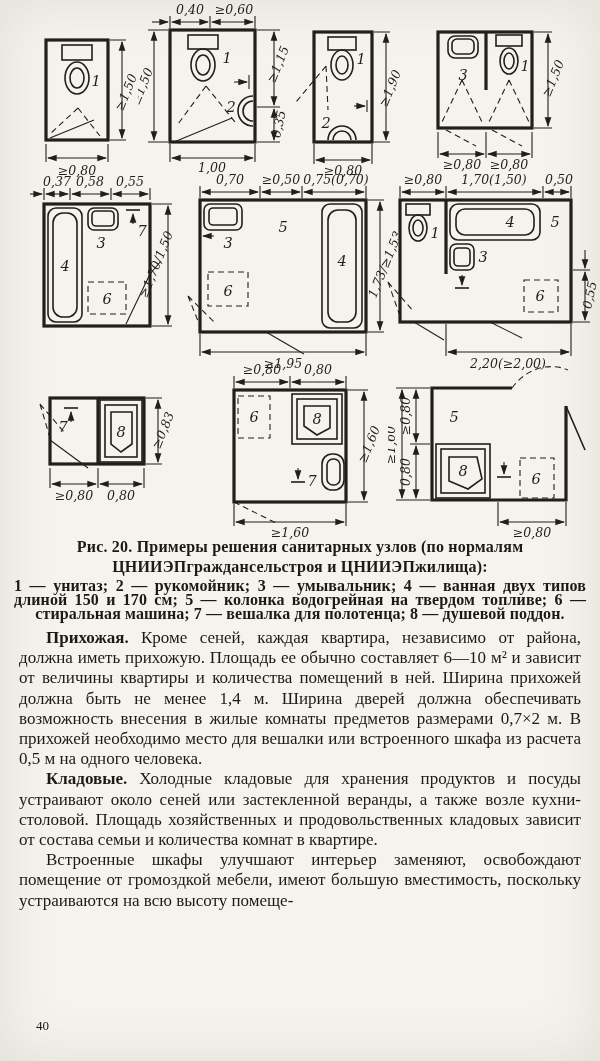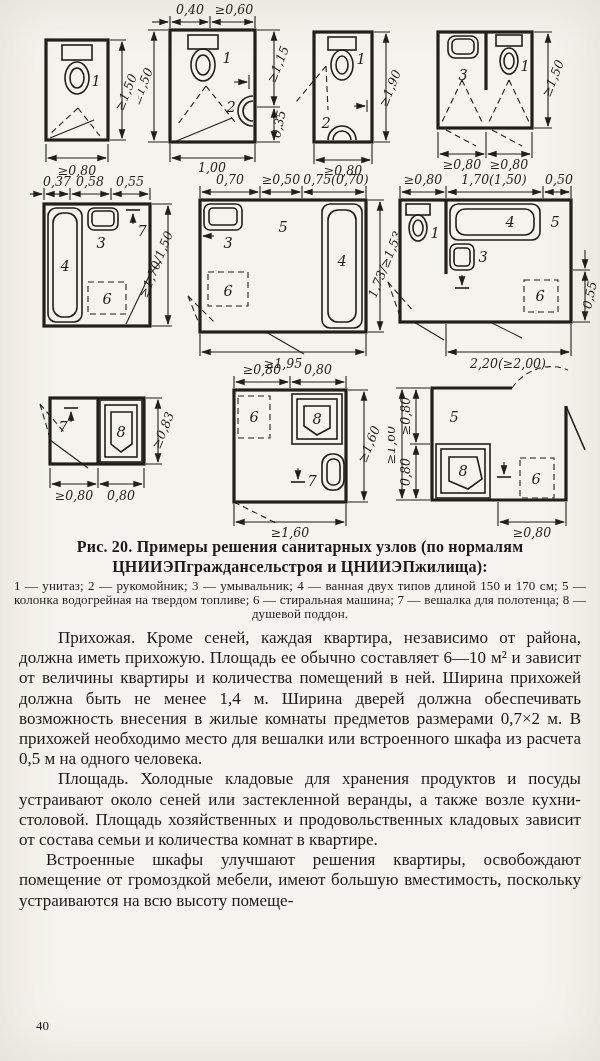--- a/index.html
+++ b/index.html
@@ -18,30 +18,30 @@
   text.t{font-family:"DejaVu Serif",serif;font-style:italic;font-size:12.5px;fill:#221f1b;text-anchor:middle;}
   text.n{font-family:"DejaVu Serif",serif;font-style:italic;font-size:14.5px;fill:#221f1b;text-anchor:middle;}
   .caption{
     position:absolute;top:537px;left:20px;width:560px;
     font-size:16px;line-height:19.5px;font-weight:bold;text-align:center;
     letter-spacing:.2px;
     font-family:Liberation Serif, serif;
   }
   .legend{
     position:absolute;top:579px;left:14px;width:572px;
-    font-size:13px;line-height:14px;font-weight:normal;
+    font-size:16px;line-height:14px;font-weight:bold;
     text-align:justify;text-align-last:center;letter-spacing:.1px;
   }
   .body{
     position:absolute;top:628px;left:19px;width:562px;
     font-size:17px;line-height:20.2px;text-align:justify;
   }
   .body p{margin:0;}
   .body p.ind{text-indent:27px;}
-  .lead{font-weight:normal;margin-left:12px;}
+  .lead{font-weight:bold;}
   .pageno{
     position:absolute;top:1018px;left:36px;font-size:13px;
   }
 </style>
 </head>
 <body>
 
 <div class="page">
 
   <svg width="0" height="0" style="position:absolute">
@@ -309,19 +309,19 @@
     <line class="d" x1="112" y1="162" x2="176" y2="162" marker-start="url(#ar)" marker-end="url(#ar)"></line>
     <text class="t" x="144" y="177">≥0,80</text>
   </svg>
 
   <div class="caption">Рис. 20. Примеры решения санитарных узлов (по нормалям ЦНИИЭПграждансельстроя и ЦНИИЭПжилища):</div>
 
   <div class="legend">1 — унитаз; 2 — рукомойник; 3 — умывальник; 4 — ванная двух типов длиной 150 и 170 см; 5 — колонка водогрейная на твердом топливе; 6 — стиральная машина; 7 — вешалка для полотенца; 8 — душевой поддон.</div>
 
   <div class="body">
     <p class="ind"><span class="lead">Прихожая.</span><span> Кроме сеней, каждая квартира, независимо от района, должна иметь прихожую. Площадь ее обычно составляет 6—10 м² и зависит от величины квартиры и количества помещений в ней. Ширина прихожей должна быть не менее 1,4 м. Ширина дверей должна обеспечивать возможность внесения в жилые комнаты предметов размерами 0,7×2 м. В прихожей необходимо место для вешалки или встроенного шкафа из расчета 0,5 м на одного человека.</span></p>
-    <p class="ind"><span class="lead">Площадь.</span><span> Холодные кладовые для хранения продуктов и посуды устраивают около сеней или застекленной веранды, а также возле кухни-столовой. Площадь хозяйственных и продовольственных кладовых зависит от состава семьи и количества комнат в квартире.</span></p>
-    <p class="ind">Встроенные шкафы улучшают решения квартиры, освобождают помещение от громоздкой мебели, имеют большую вместимость, поскольку устраиваются на всю высоту помеще-</p>
+    <p class="ind"><span class="lead">Кладовые.</span><span> Холодные кладовые для хранения продуктов и посуды устраивают около сеней или застекленной веранды, а также возле кухни-столовой. Площадь хозяйственных и продовольственных кладовых зависит от состава семьи и количества комнат в квартире.</span></p>
+    <p class="ind">Встроенные шкафы улучшают интерьер заменяют, освобождают помещение от громоздкой мебели, имеют большую вместимость, поскольку устраиваются на всю высоту помеще-</p>
   </div>
 
   <div class="pageno">40</div>
 
 </div>
 
 </body></html>

